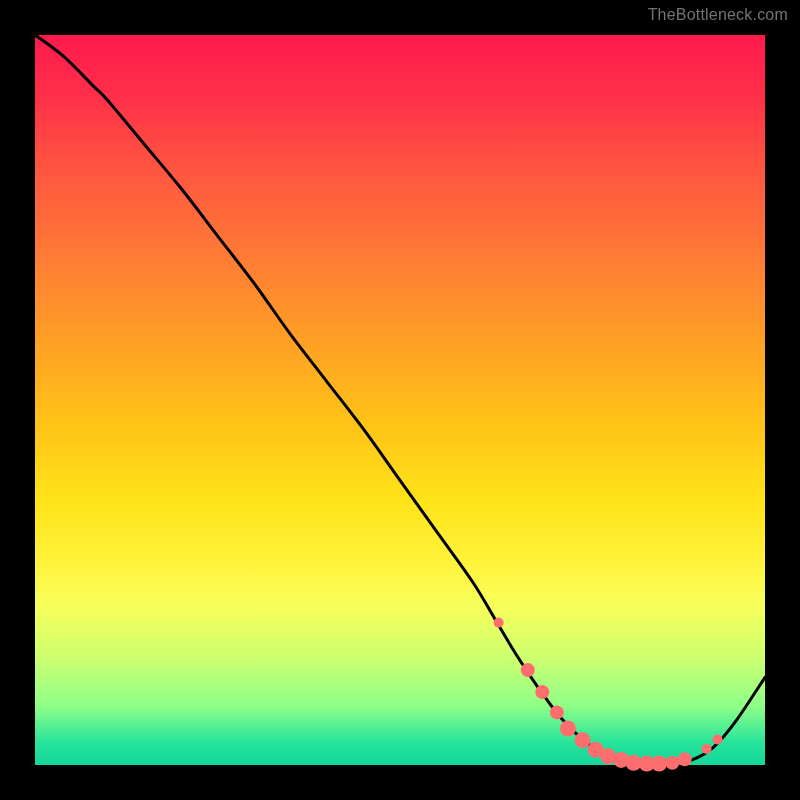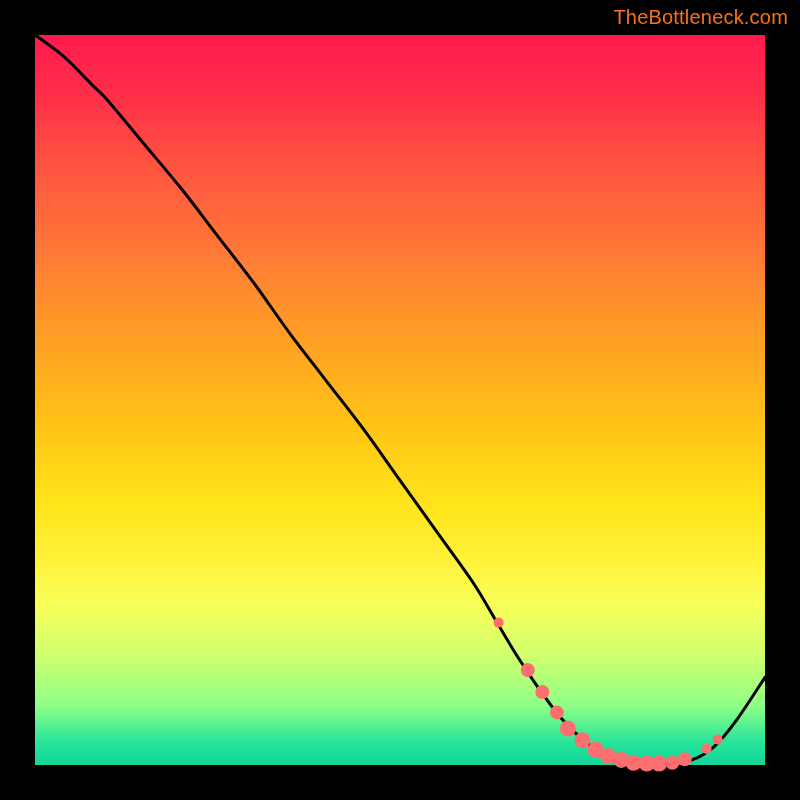--- a/index.html
+++ b/index.html
@@ -38,22 +38,22 @@
       #cfff6e 85%,
       #8dff88 92%,
       #25e39b 97%,
       #14d69a 100%
     );
   }
   .watermark {
     position: absolute;
     top: 6px;
     right: 12px;
-    color: #f97316;
-    font-size: 20px;
+    color: #737373;
+    font-size: 16px;
     letter-spacing: 0.2px;
     user-select: none;
     margin-left: 37px;
   }
   svg.overlay {
     position: absolute;
     left: 0;
     top: 0;
     width: 730px;
     height: 730px;

